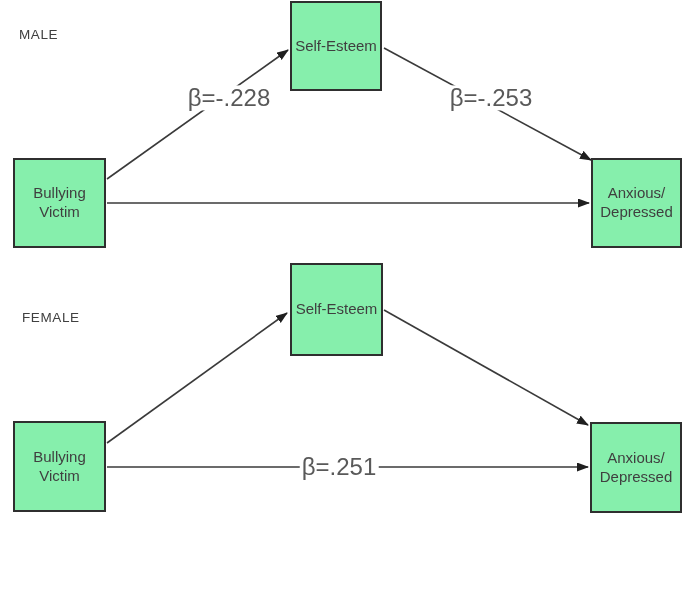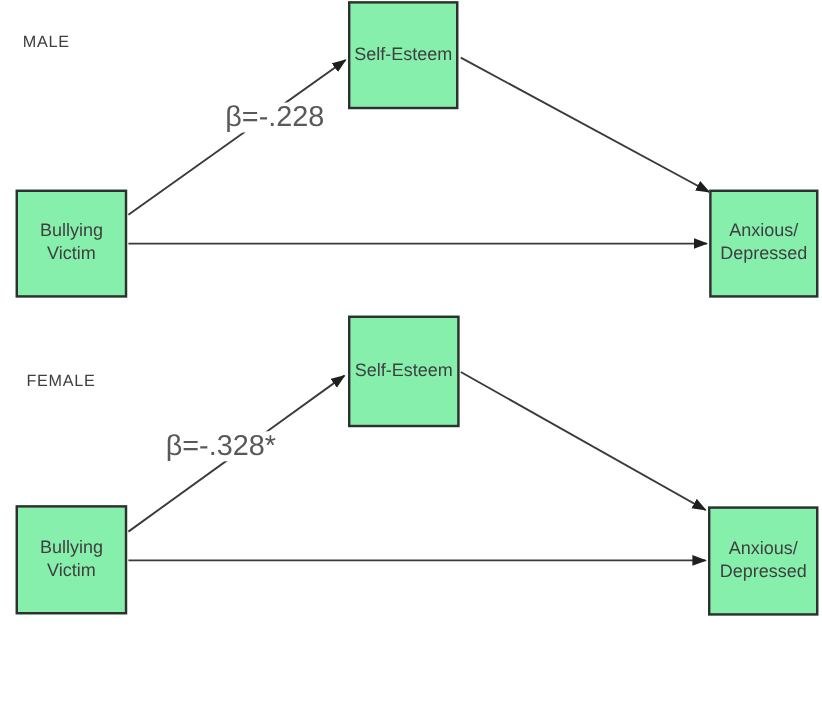--- a/index.html
+++ b/index.html
@@ -75,22 +75,23 @@
     <line x1="107" y1="179" x2="288" y2="50" marker-end="url(#arrowhead)"></line>
     <line x1="384" y1="48" x2="591" y2="160" marker-end="url(#arrowhead)"></line>
     <line x1="107" y1="203" x2="589" y2="203" marker-end="url(#arrowhead)"></line>
 
     <line x1="107" y1="443" x2="287" y2="313" marker-end="url(#arrowhead)"></line>
     <line x1="384" y1="310" x2="588" y2="425" marker-end="url(#arrowhead)"></line>
     <line x1="107" y1="467" x2="588" y2="467" marker-end="url(#arrowhead)"></line>
   </svg>
 
   <div class="beta-label" style="left:196px; top:98px;margin-left:33px;">β=-.228</div>
+  <div class="beta-label" style="left:491px; top:98px;">β=-.253</div>
 
-  <div class="beta-label" style="left:184px; top:372px;">β=-.328*</div>
+  <div class="beta-label" style="left:339px; top:467px;">β=.251</div>
 
   <div class="section-title" style="left:19px; top:27px;">MALE</div>
   <div class="section-title" style="left:22px; top:310px;">FEMALE</div>
 
   <div class="node-box" style="left:290px; top:1px; width:92px; height:90px;">
     <span class="box-label">Self-Esteem</span>
   </div>
   <div class="node-box" style="left:13px; top:158px; width:93px; height:90px;">
     <span class="box-label">Bullying
 Victim</span>

